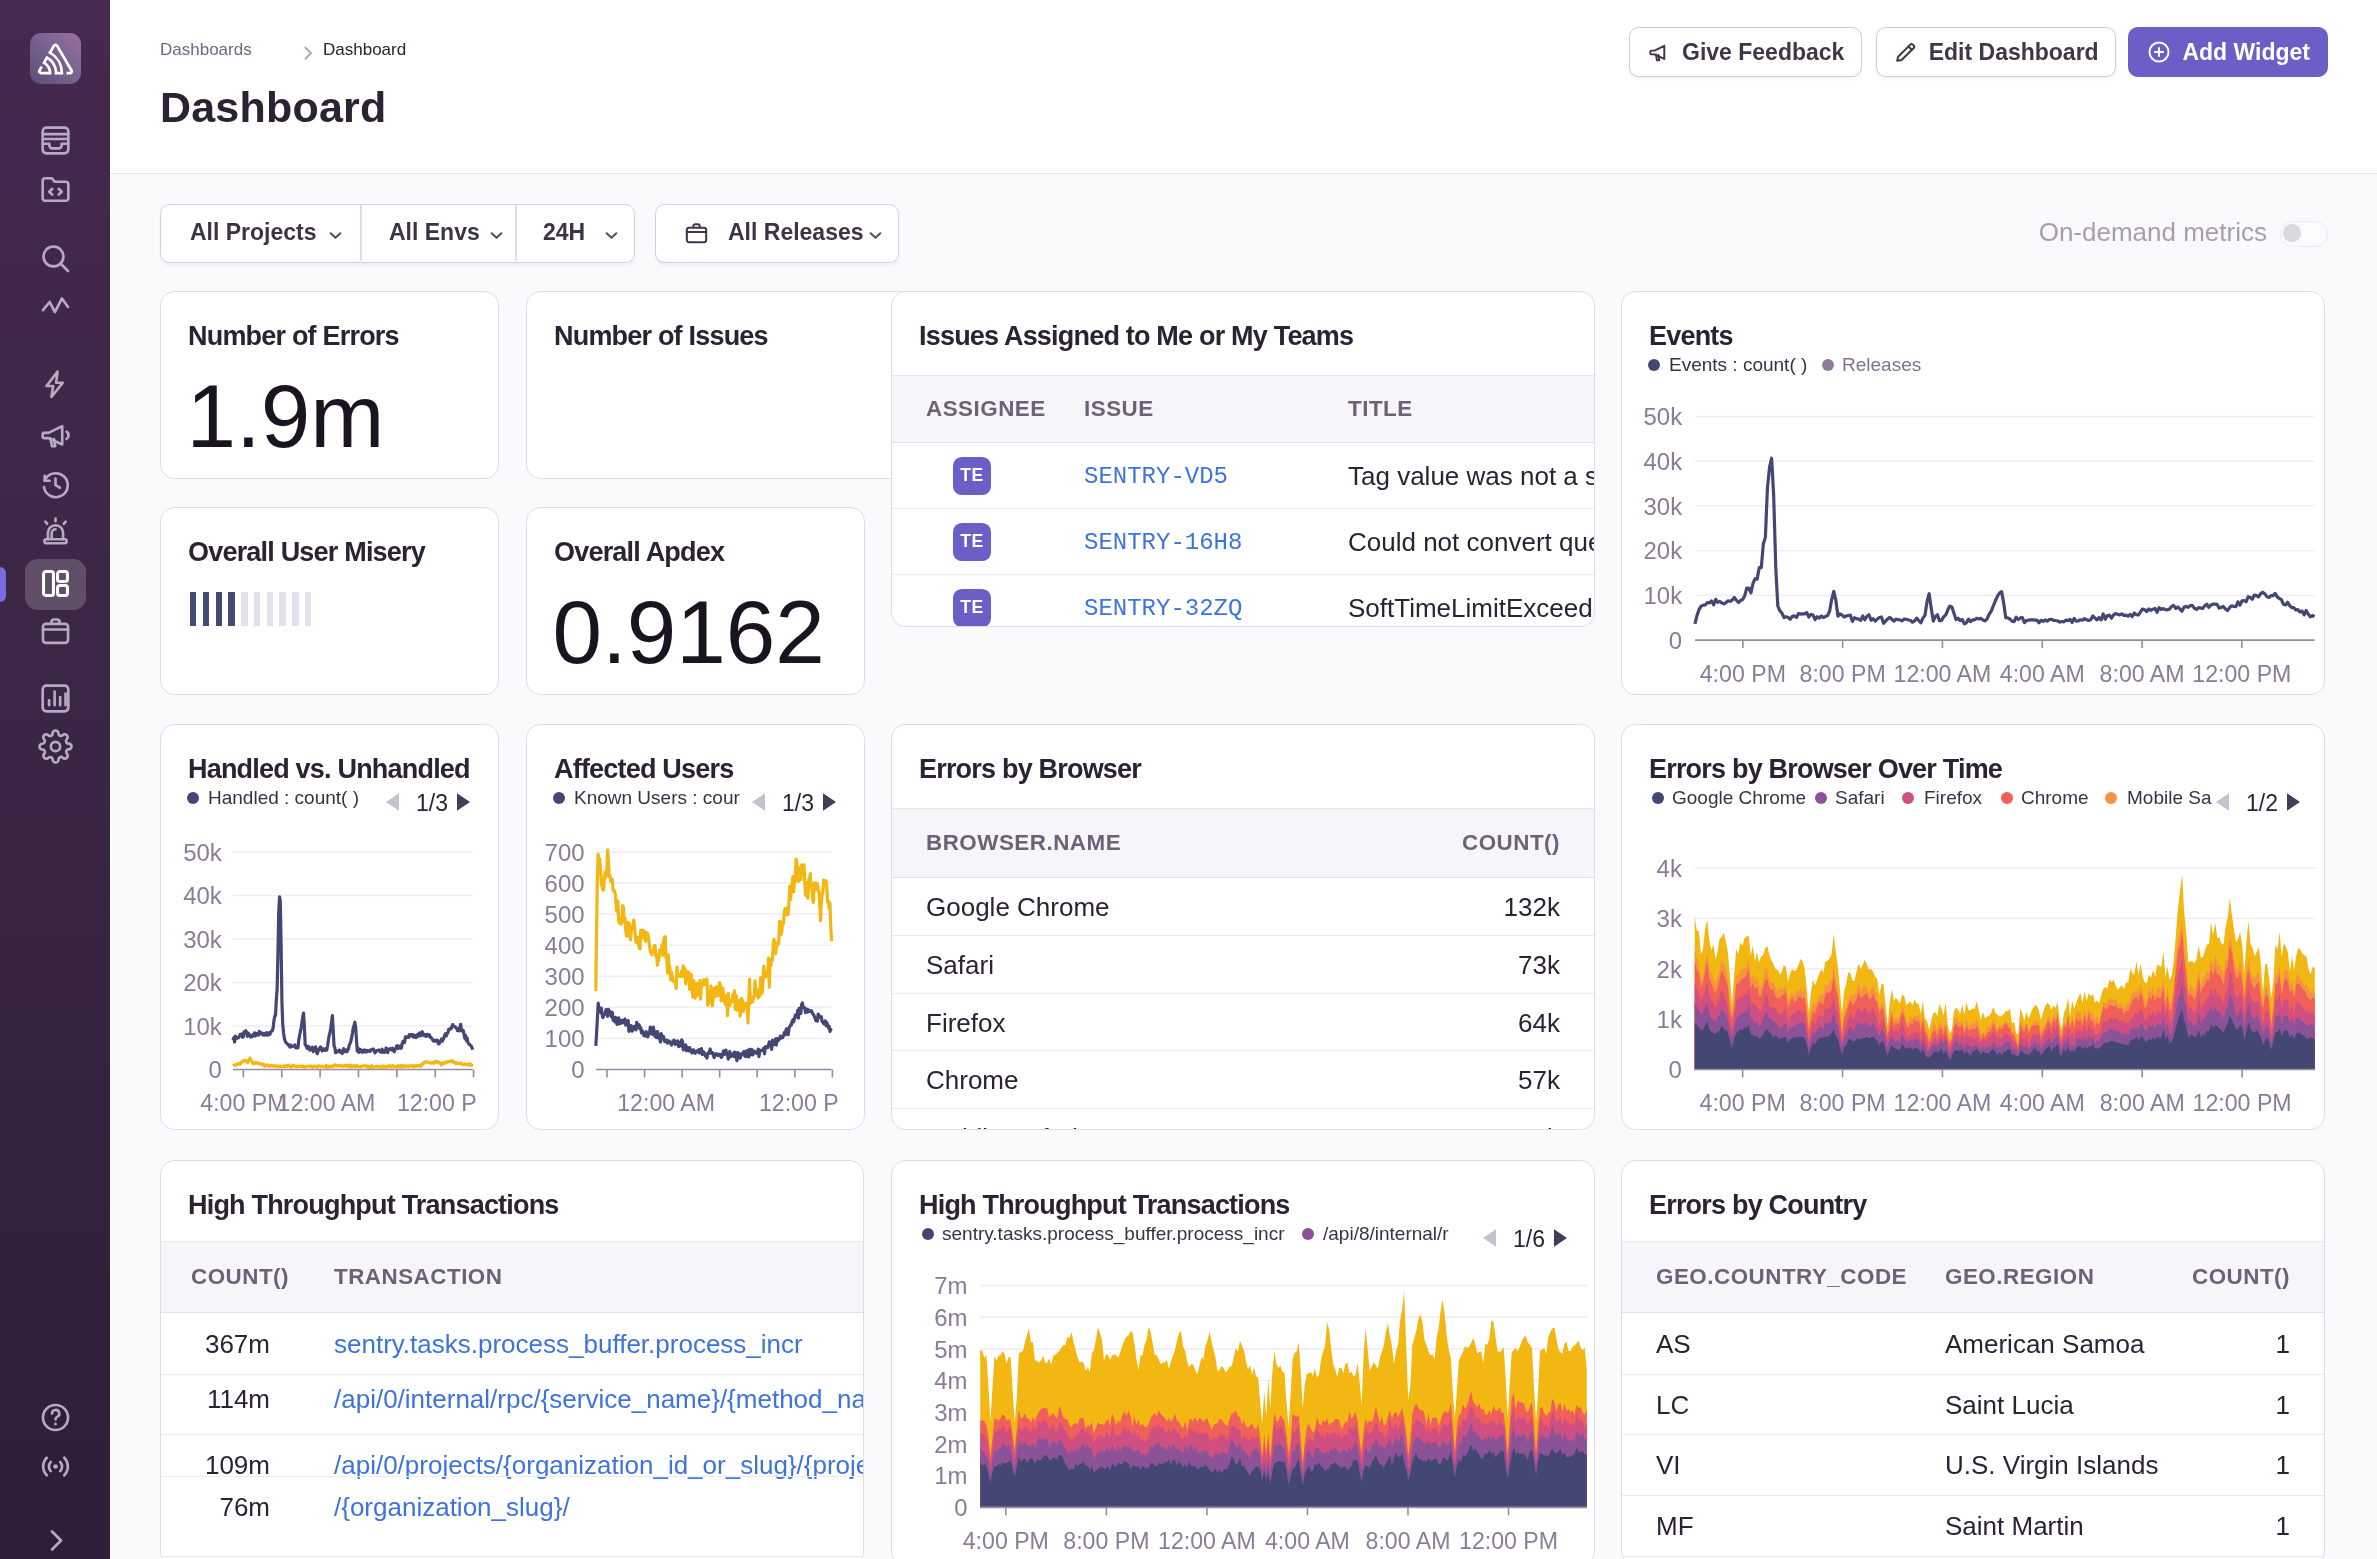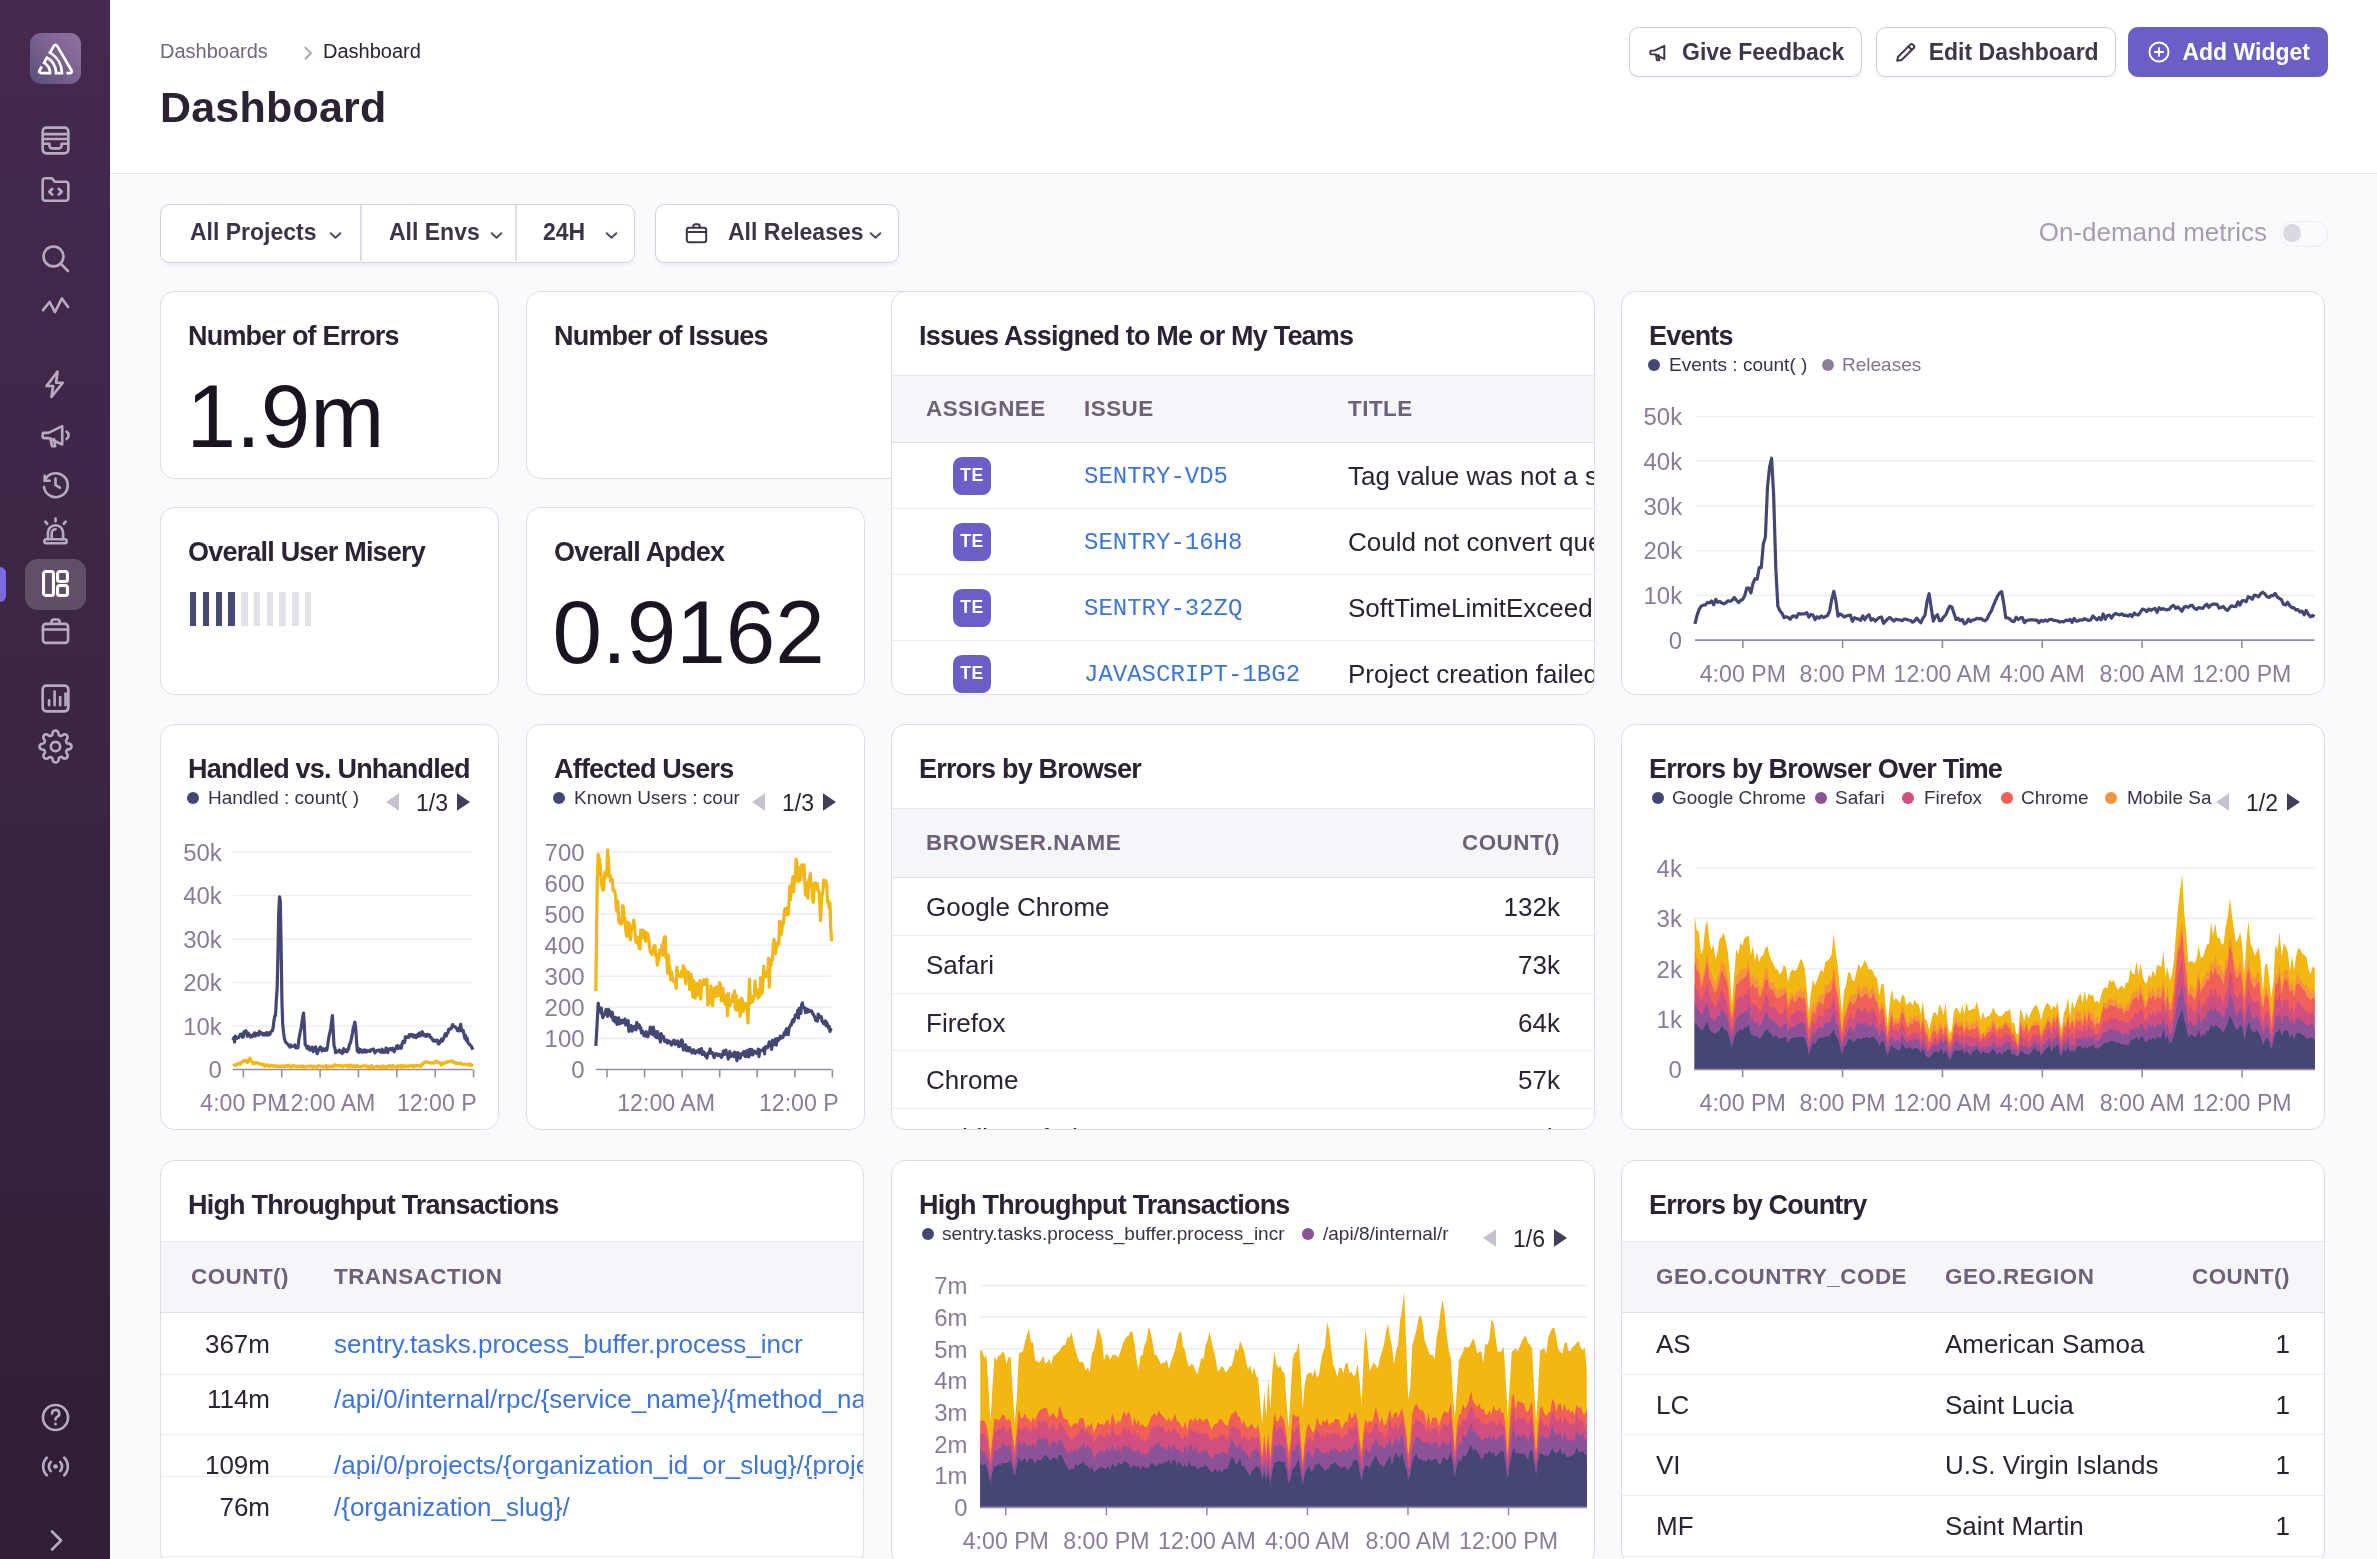--- a/index.html
+++ b/index.html
@@ -5,21 +5,21 @@
 body { font-family:"Liberation Sans", sans-serif; background:#faf9fb; position:relative; color:#2b2233; }
 .abs { position:absolute; left:0; top:0; }
 #sidebar { position:absolute; left:0; top:0; width:110px; height:1559px;
   background:linear-gradient(180deg,#45294e 0%, #3a2644 48%, #2f1e37 100%); }
 #logo { position:absolute; left:30px; top:33px; width:51px; height:51px; border-radius:11.2px;
   background:linear-gradient(225deg,#96719f 0%, #7b6391 45%, #595077 100%);
   display:flex; align-items:center; justify-content:center; }
 #activebg { position:absolute; left:25px; top:559px; width:61px; height:51px; border-radius:12.8px; background:rgba(255,255,255,0.19); }
 #activebar { position:absolute; left:0; top:567px; width:5.6px; height:35px; border-radius:0 6.4px 6.4px 0; background:#7b6be0; }
 #header { position:absolute; left:110px; top:0; width:2267px; height:174px; background:#fff; border-bottom:1.6px solid #e9e5ee; }
-.crumb { position:absolute; top:40px; font-size:20px; }
+.crumb { position:absolute; top:40px; font-size:17px; }
 #h1 { position:absolute; left:50px; top:83px; font-size:43px; font-weight:bold; color:#2b2233; letter-spacing:0.2px; }
 .btn { position:absolute; top:27px; height:50px; border-radius:9.6px; display:flex; align-items:center; justify-content:center; gap:10.4px;
   font-size:23px; font-weight:bold; }
 .btn.white { background:#fff; border:1.6px solid #cfc9d8; color:#40364a; box-shadow:0 2.4px 2.4px rgba(45,0,85,0.04); }
 .btn.purple { background:#6a5ec7; color:#fff; border:1.6px solid #6a5ec7; }
 .fbox { position:absolute; top:204px; height:59px; background:#fff; border:1.6px solid #d4cedd; border-radius:9.6px; box-shadow:0 2.4px 2.4px rgba(45,0,85,0.04); }
 .ftxt { font-size:23px; font-weight:bold; color:#3c3347; }
 .fdiv { position:absolute; top:0; width:1.6px; height:56px; background:#e2dde9; }
 .card { position:absolute; background:#fff; border:1.6px solid #e0dce7; border-radius:14.4px; overflow:hidden; }
 .wtitle { position:absolute; left:27px; top:29px; font-size:27px; font-weight:bold; color:#2b2233; letter-spacing:-0.8px; white-space:nowrap; }
@@ -193,21 +193,21 @@
       <div style="width:6.4px;height:34px;background:#e3e1e9"></div>
       <div style="width:6.4px;height:34px;background:#e3e1e9"></div>
       <div style="width:6.4px;height:34px;background:#e3e1e9"></div>
       <div style="width:6.4px;height:34px;background:#e3e1e9"></div>
     </div>
   </div>
 <div class="card" style="left:526px;top:507px;width:339px;height:188px">
     <div class="wtitle">Overall Apdex</div>
     <div class="bignum">0.9162</div>
   </div>
-<div class="card" style="left:891px;top:291px;width:704px;height:404px">
+<div class="card" style="left:891px;top:291px;width:704px;height:336px">
     <div class="wtitle">Issues Assigned to Me or My Teams</div>
     <div class="thead" style="top:83px;height:68px">
       <span class="th" style="left:34px">ASSIGNEE</span>
       <span class="th" style="left:192px">ISSUE</span>
       <span class="th" style="left:456px">TITLE</span>
     </div>
     <div class="trow" style="top:151px;height:66px;">
       <div style="position:absolute;left:61px;top:13.6px;width:38px;height:38px;border-radius:8.8px;background:#6a5ec7;color:#fff;font-size:17.6px;font-weight:bold;display:flex;align-items:center;justify-content:center;letter-spacing:0.4px">TE</div>
       <span class="mono" style="left:192px">SENTRY-VD5</span>
       <span class="cell" style="left:456px">Tag value was not a string</span>

